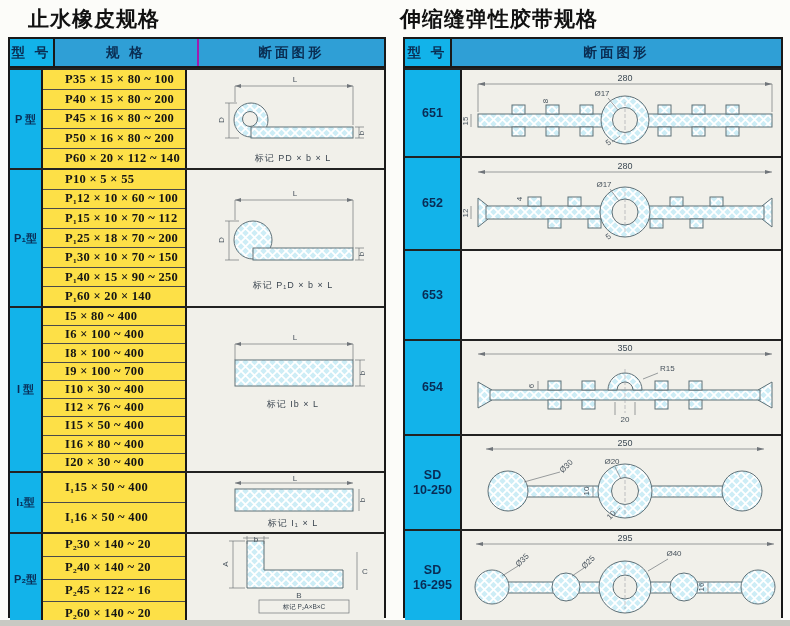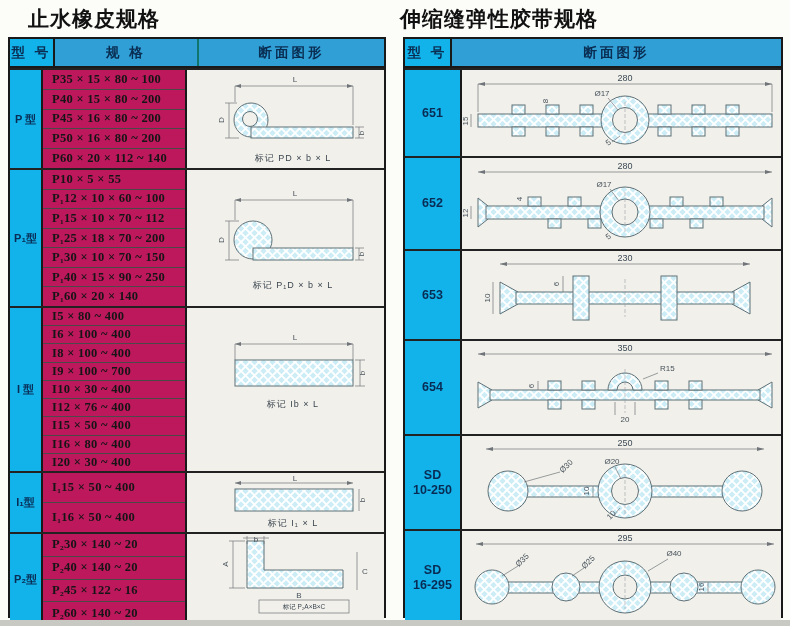--- a/index.html
+++ b/index.html
@@ -10,32 +10,32 @@
   #title-right{left:400px;}
   .tbl{position:absolute;top:37px;height:581px;border:2px solid #191919;background:#f7f6f2;
        box-sizing:border-box;display:flex;flex-direction:column;}
   #tbl-left{left:8px;width:378px;}
   #tbl-right{left:403px;width:380px;}
   .hdr{display:flex;height:27px;flex:none;border-bottom:2px solid #191919;}
   .hcell{background:#2f9fd6;color:#0a2d52;font-weight:bold;font-size:13.5px;
          display:flex;align-items:center;justify-content:center;letter-spacing:3px;box-sizing:border-box;}
   .hmodel{background:#12b3ea;border-right:2px solid #191919;}
   #tbl-left .hmodel{width:45px;}
-  #tbl-left .hspec{width:144px;border-right:2px solid #0f766e;}
+  #tbl-left .hspec{width:144px;border-right:2px solid #a21caf;}
   #tbl-right .hmodel{width:47px;}
   .hsec{flex:1;}
   .grp{display:flex;flex:none;border-top:2px solid #222;box-sizing:border-box;}
   .grp:first-of-type{border-top:none;}
   .mcell{width:33px;flex:none;background:#12b3ea;border-right:2px solid #191919;
          display:flex;align-items:center;justify-content:center;font-weight:bold;
          color:#092c55;font-size:11px;box-sizing:border-box;white-space:pre-line;text-align:center;line-height:1.15;}
   .specs{width:144px;flex:none;display:flex;flex-direction:column;border-right:2px solid #191919;box-sizing:border-box;}
-  .spec{flex:1;display:flex;align-items:center;padding-left:9px;border-bottom:1px solid #4a4a4a;
+  .spec{flex:1;display:flex;align-items:center;padding-left:22px;border-bottom:1px solid #4a4a4a;
         font-family:"Liberation Serif","DejaVu Serif",serif;font-weight:bold;font-size:12.5px;color:#151515;
-        background:#be185d;letter-spacing:.3px;box-sizing:border-box;}
+        background:#fde047;letter-spacing:.3px;box-sizing:border-box;}
   .spec:last-child{border-bottom:none;}
   .dcell{flex:1;background:#f1f0ea;overflow:hidden;}
   .drow{display:flex;flex:none;border-top:2px solid #222;box-sizing:border-box;}
   .drow:first-of-type{border-top:none;}
   .drow .mcell{width:57px;font-size:12.5px;}
   .grow{flex:1 1 auto !important;}
   svg text{font-family:"Liberation Sans","DejaVu Sans",sans-serif;}
   .dim{font-size:8px;fill:#47525c;}
   .dimb{font-size:9px;fill:#3d4a55;}
   .cap{font-size:9px;fill:#3c4650;letter-spacing:1px;}
@@ -286,38 +286,20 @@
         <line class="dl" x1="9" y1="48" x2="9" y2="61"></line>
         <text class="dim" transform="rotate(-90 6 55)" x="6" y="55" text-anchor="middle">12</text>
         <text class="dim" transform="rotate(-90 60 41)" x="60" y="41" text-anchor="middle">4</text>
         <text class="dim" transform="rotate(-35 146 82)" x="146" y="82">5</text>
       </svg>
     </div>
   </div>
 
   <div class="drow" style="height:90px">
     <div class="mcell">653</div>
-    <div class="dcell">
-      <svg width="327" height="88" viewBox="0 0 327 88">
-        <line class="dl" x1="38" y1="13" x2="288" y2="13"></line>
-        <polygon class="ar" points="38,13 45,11 45,15"></polygon>
-          <polygon class="ar" points="288,13 281,11 281,15"></polygon>
-        <text class="dimb" x="163" y="10" text-anchor="middle">230</text>
-        <polygon class="shape" points="38,31 56,41 56,53 38,63"></polygon>
-        <polygon class="shape" points="288,31 270,41 270,53 288,63"></polygon>
-        <rect class="shape" x="54" y="41" width="218" height="12"></rect>
-        <rect class="shape" x="111" y="25" width="16" height="44"></rect>
-        <rect class="shape" x="199" y="25" width="16" height="44"></rect>
-        <line class="cl" x1="163" y1="28" x2="163" y2="66"></line>
-        <line class="dl" x1="31" y1="31" x2="31" y2="63"></line>
-        <text class="dim" transform="rotate(-90 28 47)" x="28" y="47" text-anchor="middle">10</text>
-        <line class="dl" x1="101" y1="25" x2="101" y2="41"></line>
-        <text class="dim" transform="rotate(-90 97 33)" x="97" y="33" text-anchor="middle">6</text>
-      </svg>
-    </div>
   </div>
 
   <div class="drow" style="height:95px">
     <div class="mcell">654</div>
     <div class="dcell">
       <svg width="327" height="93" viewBox="0 0 327 93">
         <line class="dl" x1="16" y1="13" x2="310" y2="13"></line>
         <polygon class="ar" points="16,13 23,11 23,15"></polygon>
           <polygon class="ar" points="310,13 303,11 303,15"></polygon>
         <text class="dimb" x="163" y="10" text-anchor="middle">350</text>

